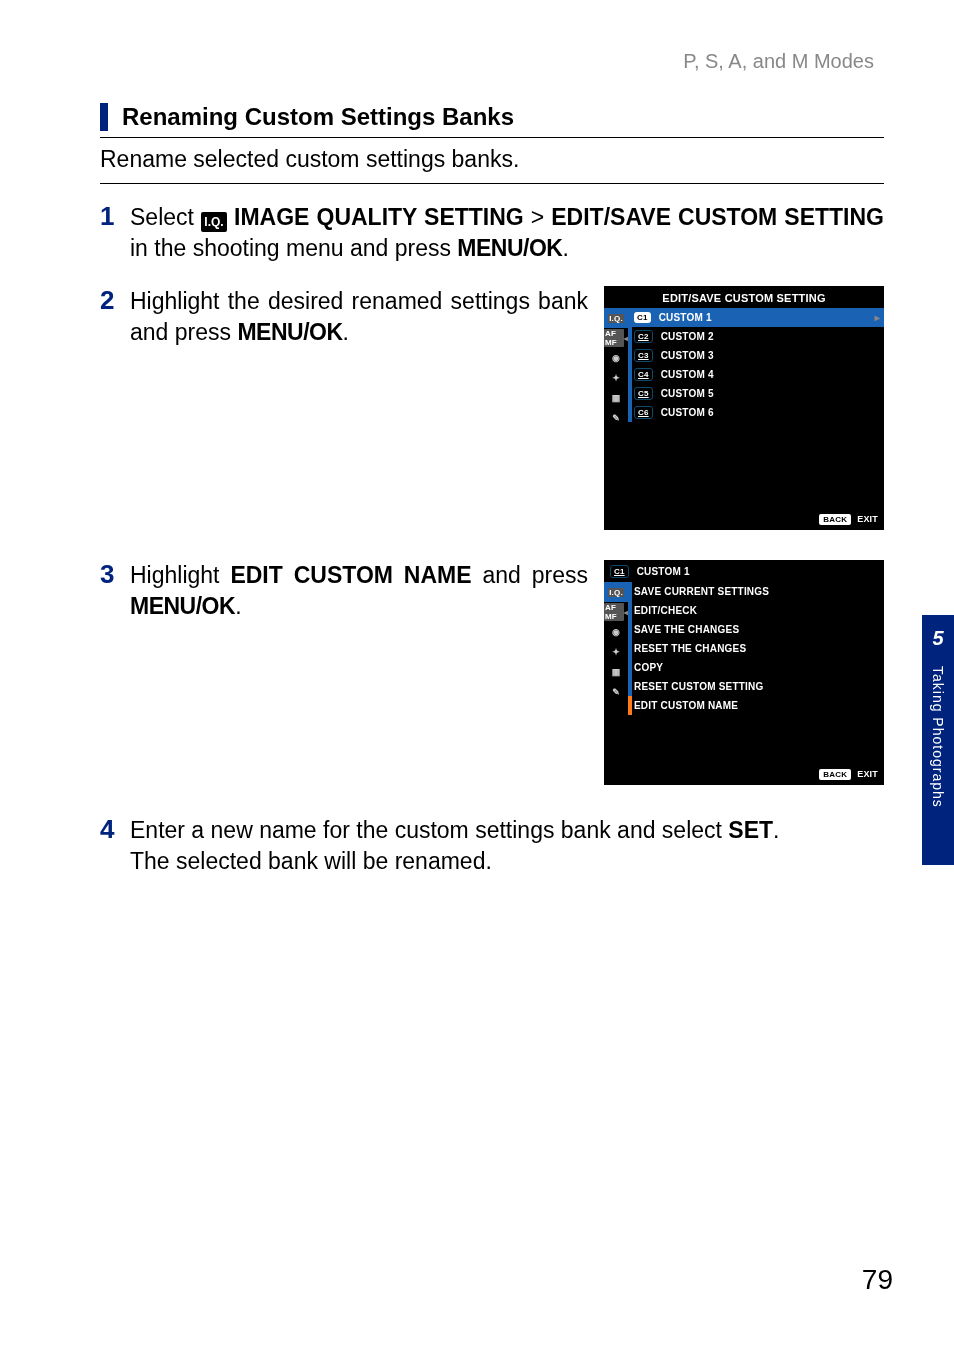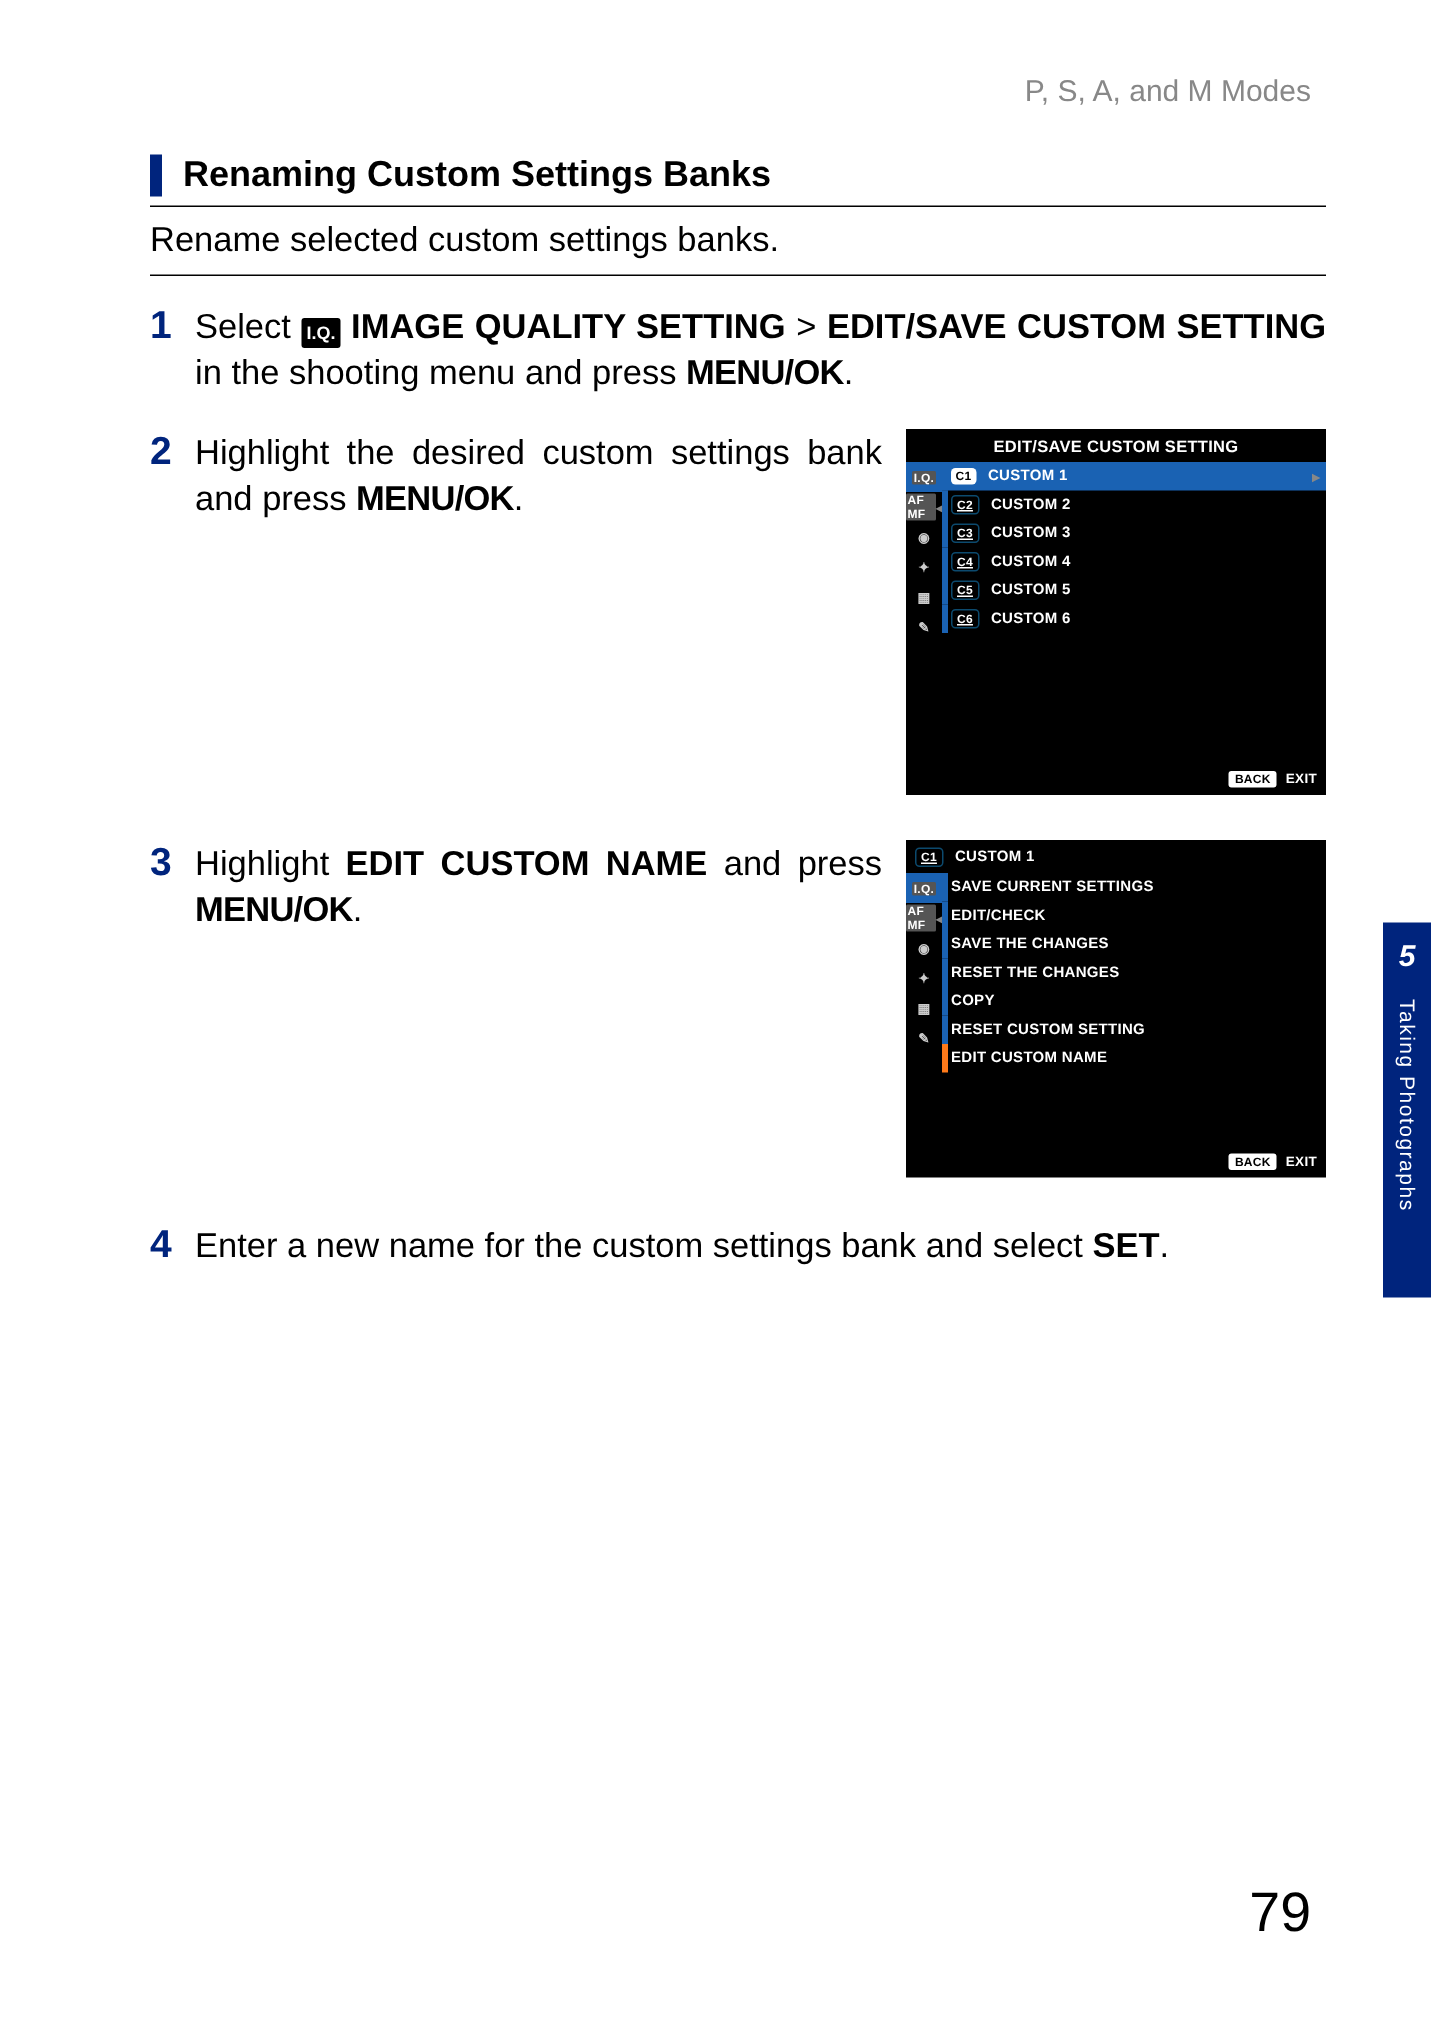--- a/index.html
+++ b/index.html
@@ -179,23 +179,23 @@
     color: #fff;
     display: flex;
     flex-direction: column;
     align-items: center;
     padding-top: 12px;
   }
   .side-tab .chap { font-size: 20px; font-weight: bold; font-style: italic; margin-bottom: 16px; }
   .side-tab .vt { writing-mode: vertical-rl; font-size: 14px; letter-spacing: 1px; }
   .page-num {
     position: absolute;
-    right: 80px;
+    right: 61px;
     bottom: 50px;
-    font-size: 37px;
+    font-size: 28px;
   }
 </style>
 </head>
 <body>
 
 <div class="content">
   <div class="breadcrumb">P, S, A, and M Modes</div>
 
   <div class="section-title-row">
     <div class="section-bar"></div>
@@ -212,21 +212,21 @@
       <span class="iq-icon">I.Q.</span>
       <span class="menutext">IMAGE QUALITY SETTING</span><span> &gt; </span><span class="menutext">EDIT/SAVE CUSTOM SETTING</span><span> in the shooting menu and press </span><span class="cond">MENU/OK</span><span>.</span>
     </div>
   </div>
 
   <div class="step-block">
     <div class="step-text-col">
       <div class="step-row">
         <div class="step-num">2</div>
         <div class="step-body">
-          <span>Highlight the desired custom settings bank and press </span><span class="cond">MENU/OK</span><span>.</span>
+          <span>Highlight the desired renamed settings bank and press </span><span class="cond">MENU/OK</span><span>.</span>
         </div>
       </div>
     </div>
     <div class="screen">
       <div class="screen-header">EDIT/SAVE CUSTOM SETTING</div>
       <div class="screen-body">
         <div class="screen-sidebar">
           <div class="sb-item active">
               <span class="sb-gray">I.Q.</span>
             </div>
@@ -345,20 +345,21 @@
         <span class="back-badge">BACK</span>
         <span class="footer-txt">EXIT</span>
       </div>
     </div>
   </div>
 
   <div class="step-row">
     <div class="step-num">4</div>
     <div class="step-body">
       <span>Enter a new name for the custom settings bank and select </span><span class="menutext">SET</span><span>.</span><br>
+      <span>The selected bank will be renamed.</span>
     </div>
   </div>
 
 </div>
 
 <div class="side-tab">
   <div class="chap">5</div>
   <div class="vt">Taking Photographs</div>
 </div>
 

